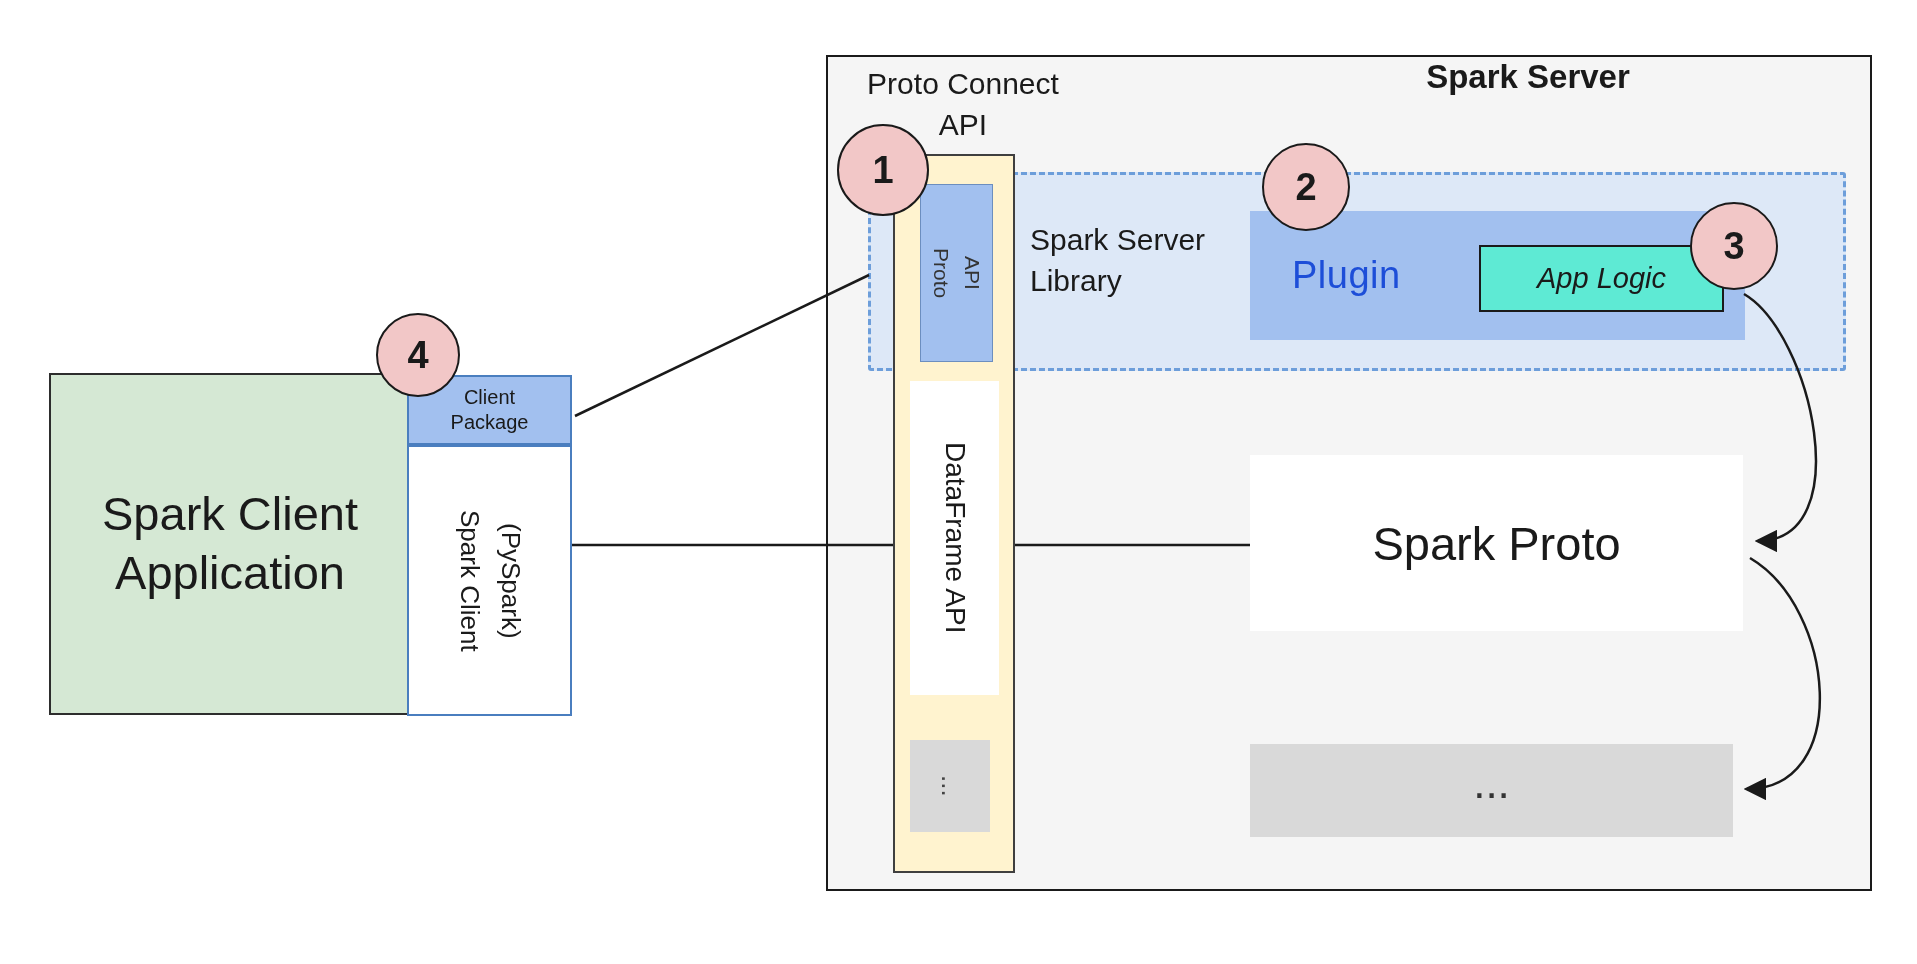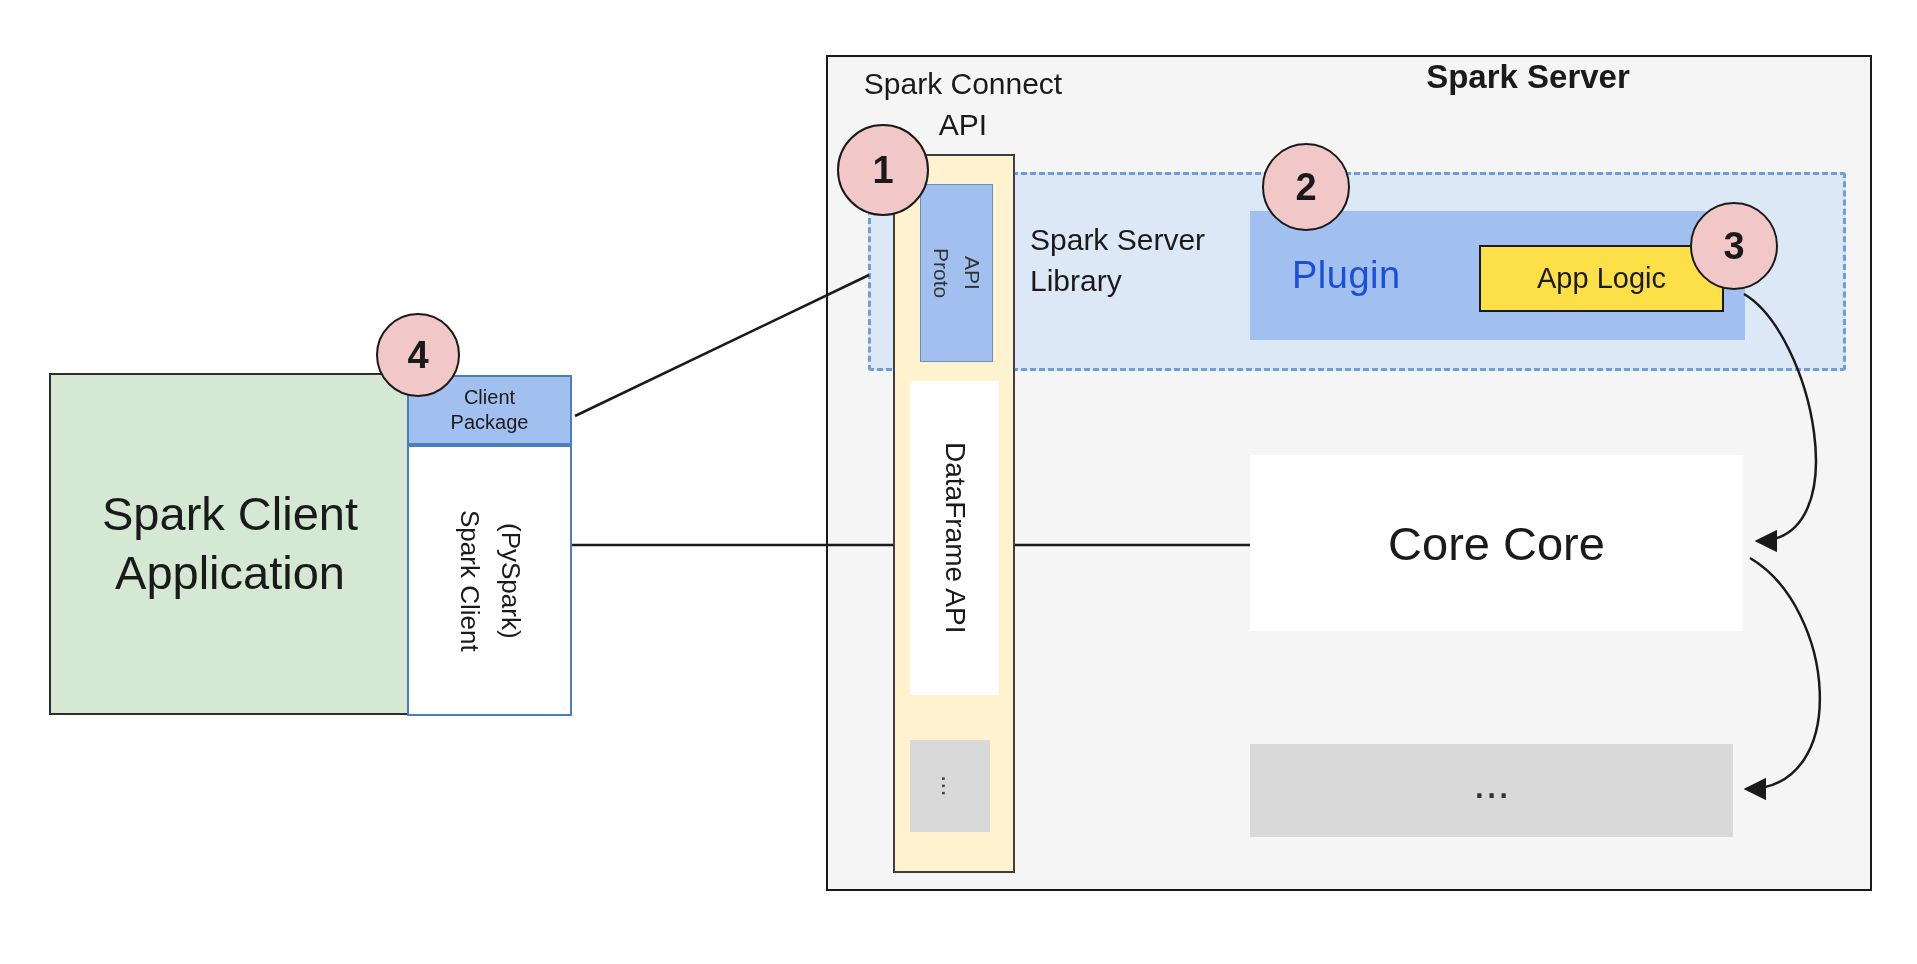--- a/index.html
+++ b/index.html
@@ -32,21 +32,21 @@
   .proto-box .t { font-size:21px; line-height:1.5; color:#333; }
 
   .library-label { left:1030px; top:220px; width:230px; font-size:30px; line-height:1.35;
     text-align:left; }
 
   .plugin-box { left:1250px; top:211px; width:495px; height:129px; background:#a2c0ef;
     display:flex; align-items:center; padding-left:42px; }
   .plugin-box .t { font-size:38px; color:#1d4ed8; letter-spacing:0.5px; }
 
   .applogic-box { left:1479px; top:245px; width:245px; height:67px;
-    background:#fde047; border:2px solid #1a1a1a; }
+    background:#5eead4; border:2px solid #1a1a1a;font-style:italic; }
   .applogic-box .t { font-size:29px; }
 
   .dataframe-box { left:910px; top:381px; width:89px; height:314px; background:#ffffff; }
   .dataframe-box .t { font-size:28px; }
 
   .col-more-box { left:910px; top:740px; width:80px; height:92px; background:#d9d9d9; }
   .col-more-box .t { font-size:26px; color:#444; }
 
   .core-box { left:1250px; top:455px; width:493px; height:176px; background:#ffffff; }
   .core-box .t { font-size:47px; }
@@ -82,21 +82,21 @@
 <div class="canvas">
 
   <div class="abs server-box z1"></div>
 
   <svg class="overlay z2" width="1917" height="964">
     <line x1="572" y1="545" x2="1250" y2="545" stroke="#1a1a1a" stroke-width="2.5"></line>
   </svg>
 
   <div class="abs server-title z3">Spark Server</div>
 
-  <div class="abs connect-api-label pre z3">Spark Connect
+  <div class="abs connect-api-label pre z3">Proto Connect
 API</div>
 
   <div class="abs dashed-box z3"></div>
 
   <div class="abs api-column z3"></div>
 
   <div class="abs proto-box center z4">
     <span class="t vtext pre">Proto
 API</span>
   </div>
@@ -114,21 +114,21 @@
 
   <div class="abs dataframe-box center z4">
     <span class="t vtext">DataFrame API</span>
   </div>
 
   <div class="abs col-more-box center z4">
     <span class="t vtext">...</span>
   </div>
 
   <div class="abs core-box center z4">
-    <span class="t">Core Core</span>
+    <span class="t">Spark Proto</span>
   </div>
 
   <div class="abs server-more-box center z4">
     <span class="t">...</span>
   </div>
 
   <div class="abs green-box center z3">
     <span class="t pre">Spark Client
 Application</span>
   </div>

